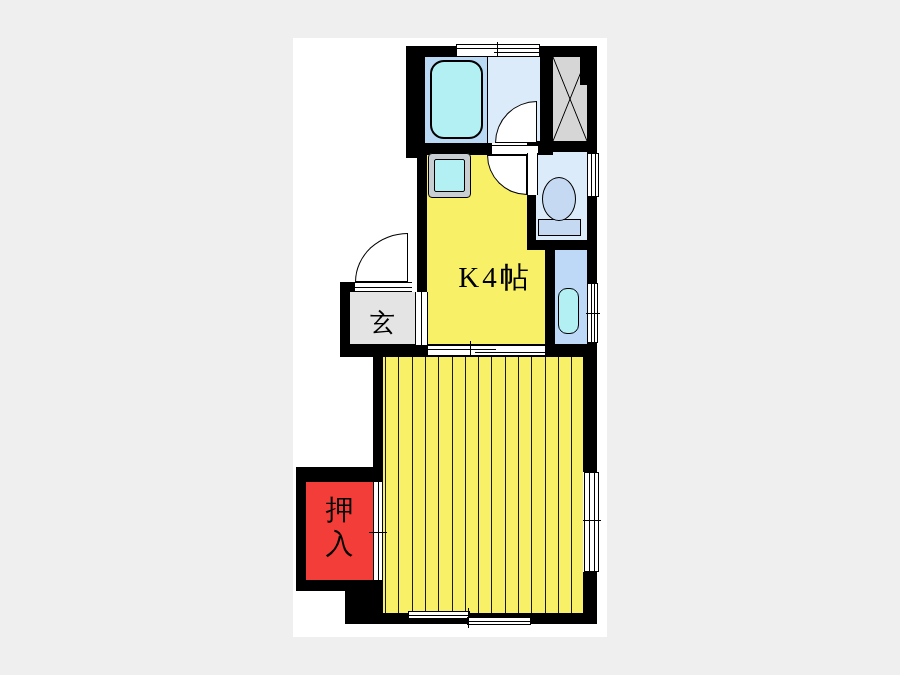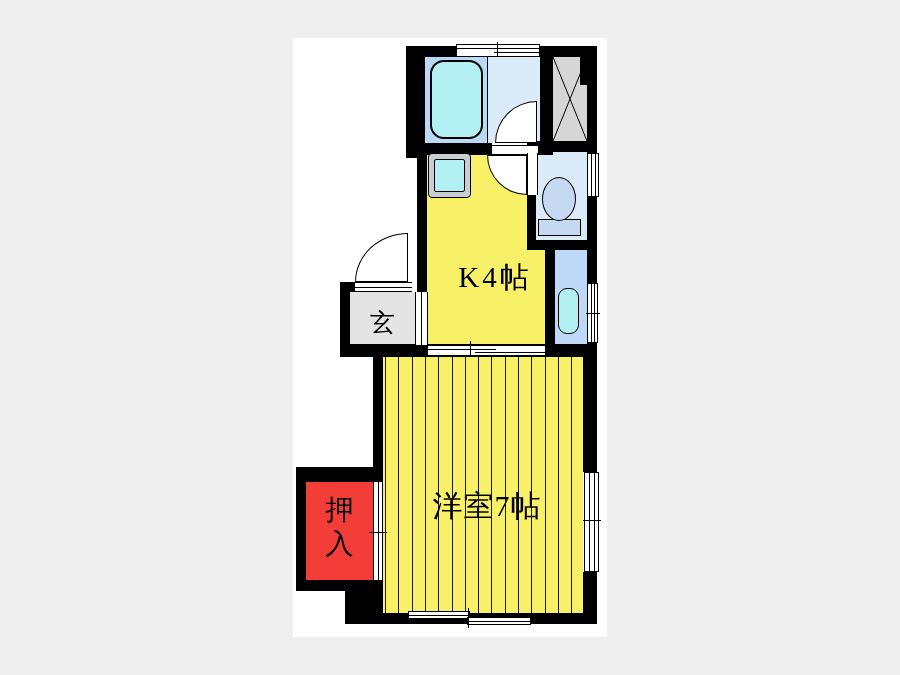--- a/index.html
+++ b/index.html
@@ -122,20 +122,19 @@
 
   <div class="abs" style="left:430px;top:60px;width:53px;height:79px;background:#b2f0f4;border:2px solid #000;border-radius:14px;box-sizing:border-box;"></div>
   <div class="abs" style="left:428px;top:153px;width:43px;height:45px;background:#c9ced3;border:1px solid #000;border-radius:4px;box-sizing:border-box;">
     <div class="abs" style="left:5px;top:5px;width:31px;height:33px;background:#b2f0f4;border:1px solid #000;border-radius:2px;box-sizing:border-box;"></div>
   </div>
   <div class="abs" style="left:538px;top:219px;width:43px;height:17px;background:#c5daf2;border:1px solid #000;box-sizing:border-box;"></div>
   <div class="abs" style="left:542px;top:177px;width:34px;height:44px;background:#c5daf2;border:1px solid #000;border-radius:50%;box-sizing:border-box;"></div>
   <div class="abs" style="left:558px;top:288px;width:21px;height:46px;background:#b2f0f4;border:1px solid #000;border-radius:9px;box-sizing:border-box;"></div>
 
   <div class="label" style="left:435px;top:258px;width:120px;font-size:29px;letter-spacing:3px;">K4帖</div>
-  <div class="label" style="left:417px;top:486px;width:140px;font-size:30px;letter-spacing:1px;">洋室7帖</div>
   <div class="label" style="left:360px;top:306px;width:45px;font-size:25px;">玄</div>
   <div class="label" style="left:306px;top:493px;width:67px;font-size:28px;line-height:34px;">
     <div>押</div>
     <div>入</div>
   </div>
 
 </div>
 
 </body></html>

